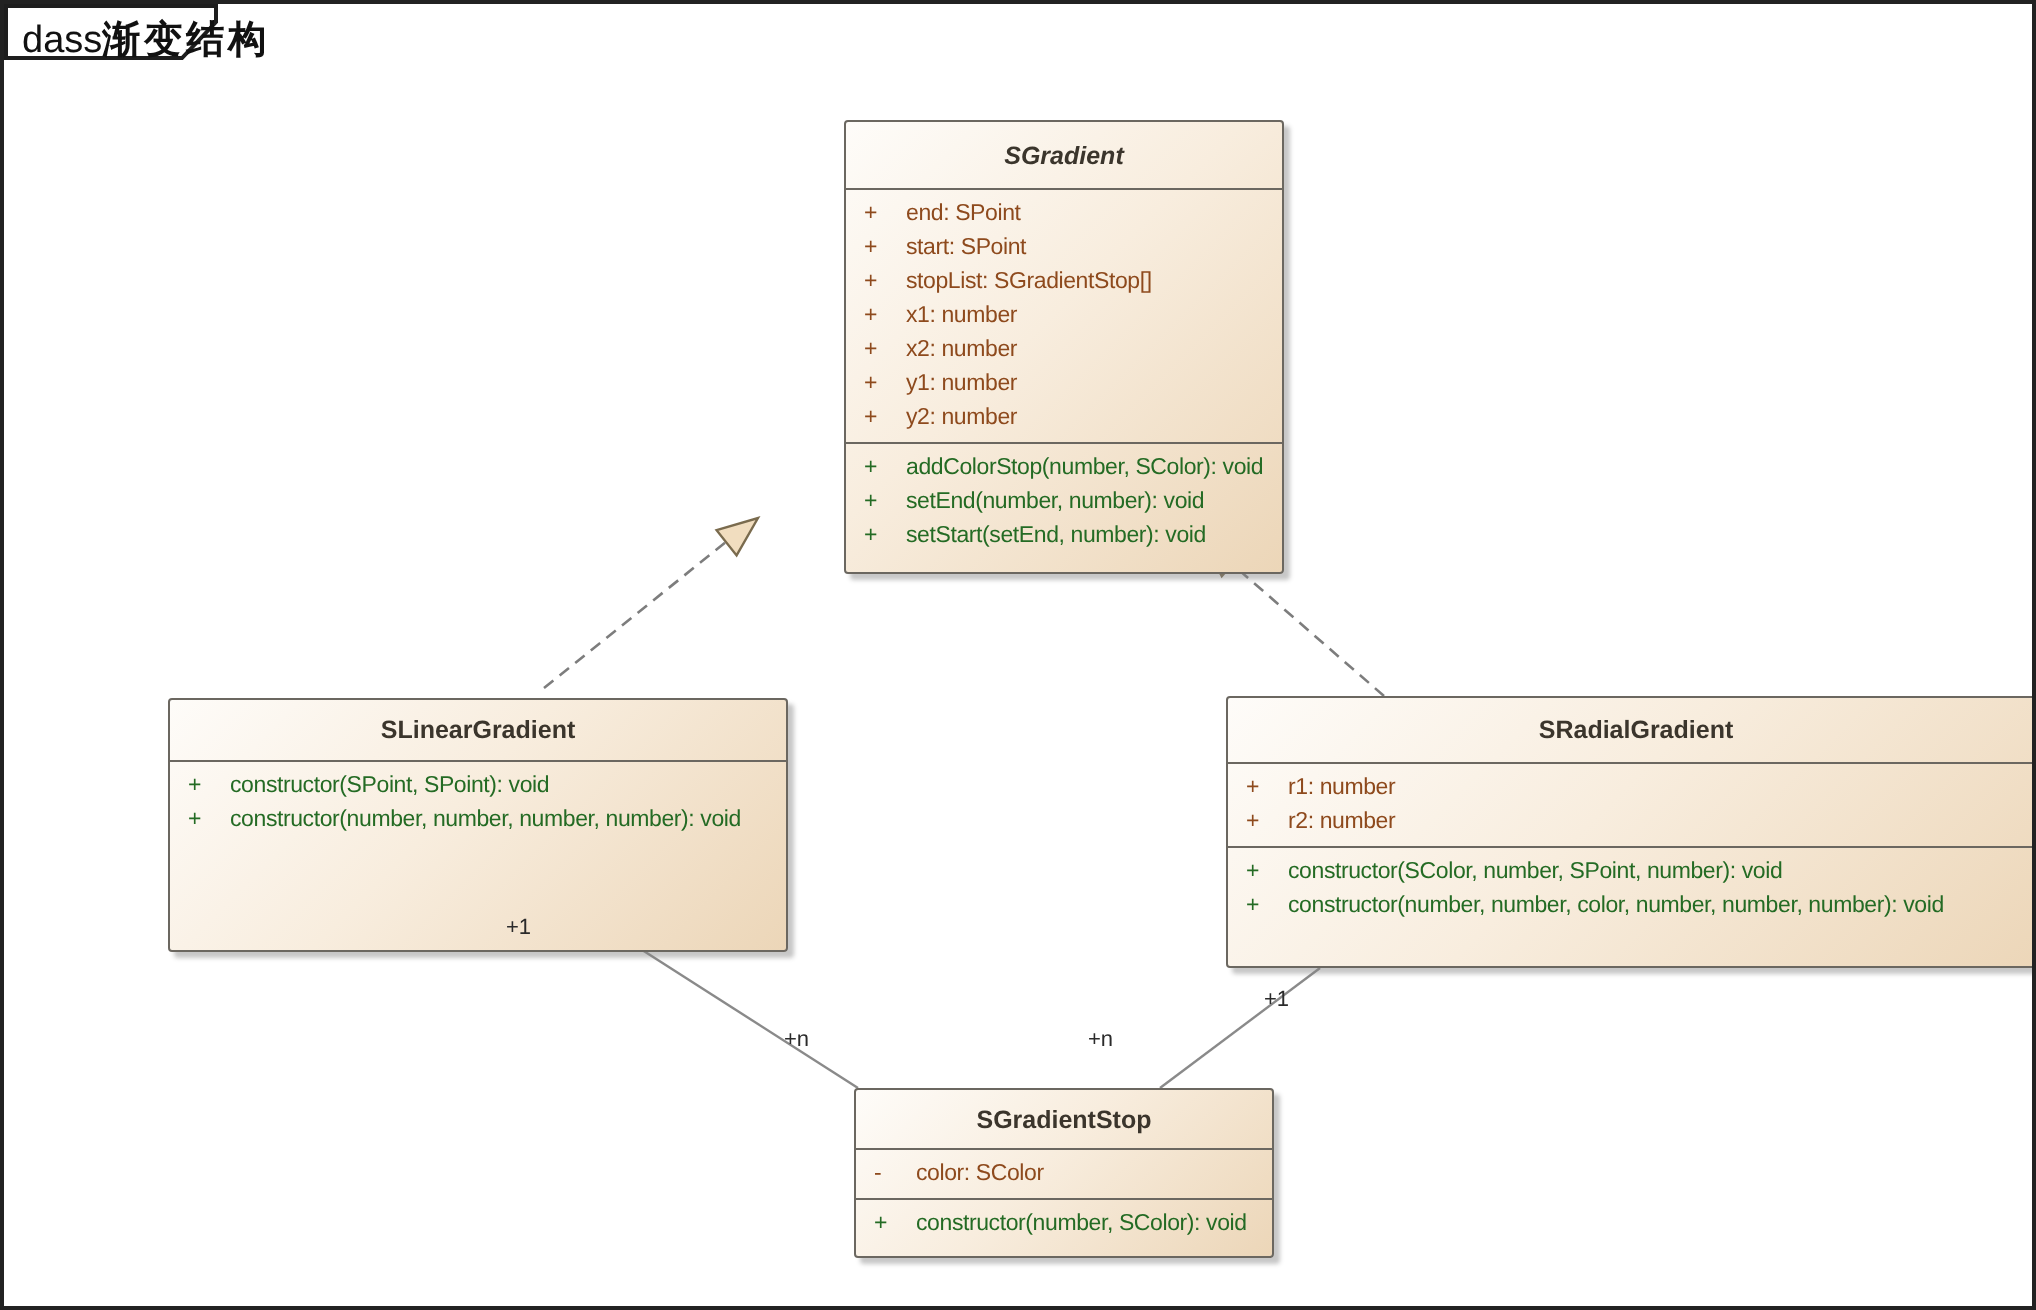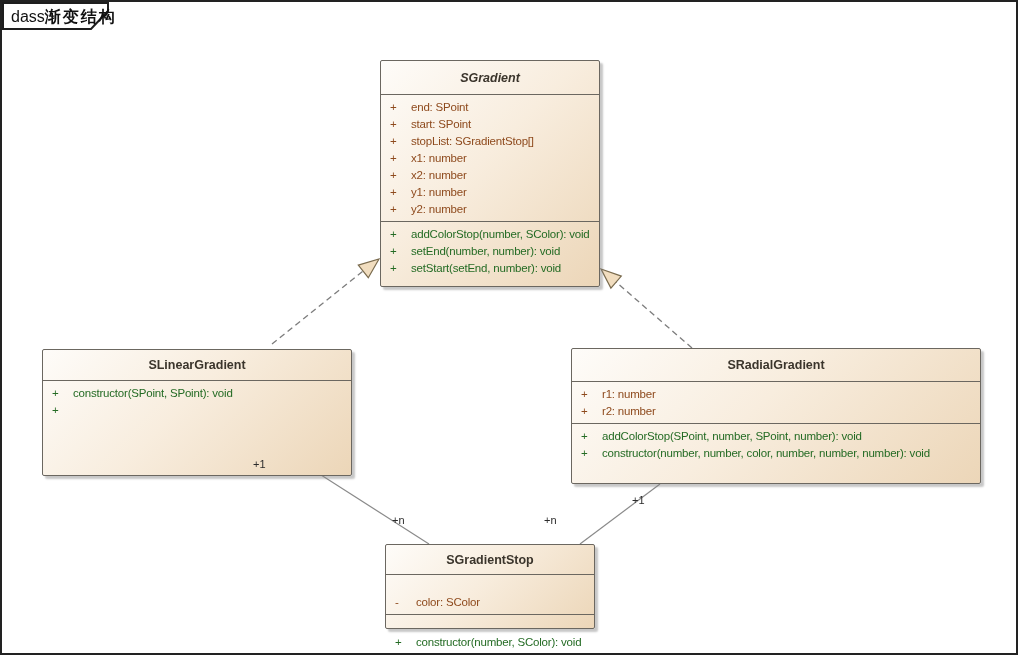--- a/index.html
+++ b/index.html
@@ -14,20 +14,21 @@
   }
   .overlay{position:absolute;left:0;top:0;width:1018px;height:655px;}
   .class-box{
     position:absolute;
     display:flex;flex-direction:column;
     background:linear-gradient(135deg,#fefcf9 0%,#f8edde 45%,#ecd6b8 100%);
     border:1px solid #6b6760;
     border-radius:2px;
     box-shadow:3px 3px 2px rgba(130,130,130,.45);
     box-sizing:border-box;
+    margin-left:42px;
   }
   .class-title{
     flex:none;
     display:flex;align-items:center;justify-content:center;
     border-bottom:1px solid #6b6760;
     font-size:12.5px;font-weight:bold;color:#3b352c;
   }
   .class-title.abstract{font-style:italic;}
   .compartment{padding:4px 0 3px 0;box-sizing:border-box;}
   .compartment.with-sep{border-bottom:1px solid #6b6760;}
@@ -39,21 +40,21 @@
   }
   .row .vis{width:21px;flex:none;}
   .row.attr{color:#8e4a1d;}
   .row.op{color:#246b24;}
   .mult{
     position:absolute;
     font-size:11px;color:#2b2b2b;letter-spacing:0;
   }
   .frame-tab-label{
     position:absolute;left:9px;top:5px;
-    font-size:16px;color:#111;white-space:nowrap;
+    font-size:19px;color:#111;white-space:nowrap;
   }
   .frame-tab-label .kw{font-weight:normal;}
   .frame-tab-label .cn{font-weight:bold;letter-spacing:2px;}
 </style>
 </head>
 <body>
 
 <div class="canvas">
 
   <svg class="overlay" width="1018" height="655" viewBox="0 0 1018 655">
@@ -125,49 +126,50 @@
 
   <div class="class-box" style="left:40px;top:347px;width:310px;height:127px;">
     <div class="class-title" style="height:30px;">SLinearGradient</div>
     <div class="compartment fill">
       <div class="row op">
           <span class="vis">+</span>
           <span>constructor(SPoint, SPoint): void</span>
         </div>
       <div class="row op">
           <span class="vis">+</span>
+          <span>constructor(number, number, number, number): void</span>
         </div>
     </div>
   </div>
 
   <div class="class-box" style="left:569px;top:346px;width:410px;height:136px;justify-content:flex-end;">
     <div class="class-title" style="height:32px;">SRadialGradient</div>
     <div class="compartment with-sep">
       <div class="row attr">
           <span class="vis">+</span>
           <span>r1: number</span>
         </div>
       <div class="row attr">
           <span class="vis">+</span>
           <span>r2: number</span>
         </div>
     </div>
     <div class="compartment fill">
       <div class="row op">
           <span class="vis">+</span>
-          <span>addColorStop(SPoint, number, SPoint, number): void</span>
+          <span>constructor(SColor, number, SPoint, number): void</span>
         </div>
       <div class="row op">
           <span class="vis">+</span>
           <span>constructor(number, number, color, number, number, number): void</span>
         </div>
     </div>
   </div>
 
-  <div class="class-box" style="left:383px;top:542px;width:210px;height:85px;gap:15px;">
+  <div class="class-box" style="left:383px;top:542px;width:210px;height:85px;">
     <div class="class-title" style="height:29px;">SGradientStop</div>
     <div class="compartment with-sep">
       <div class="row attr">
           <span class="vis">-</span>
           <span>color: SColor</span>
         </div>
     </div>
     <div class="compartment fill">
       <div class="row op">
           <span class="vis">+</span>

